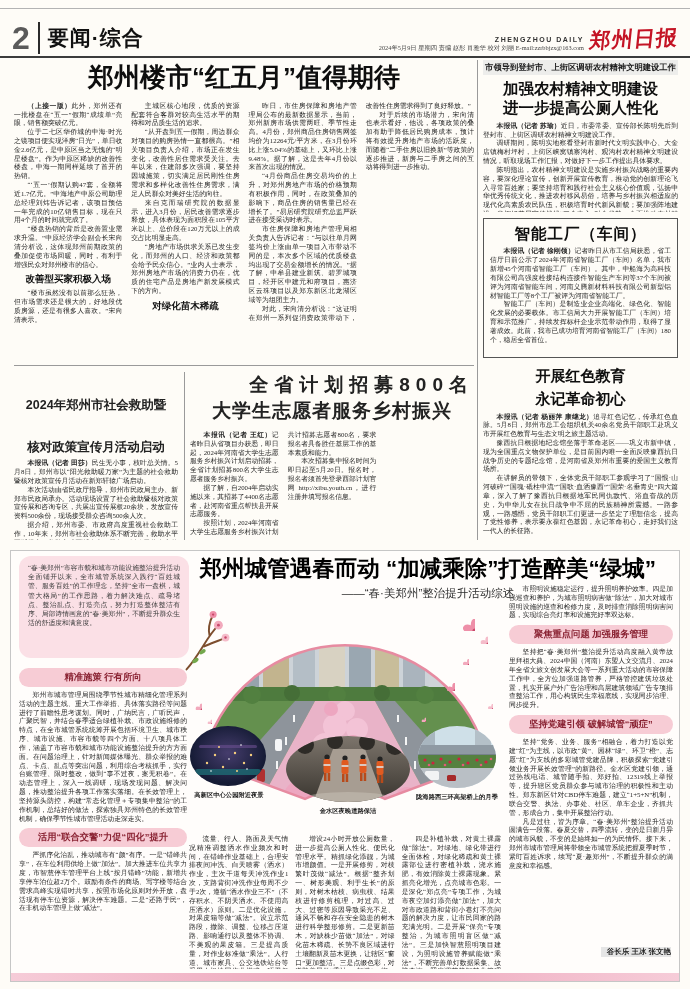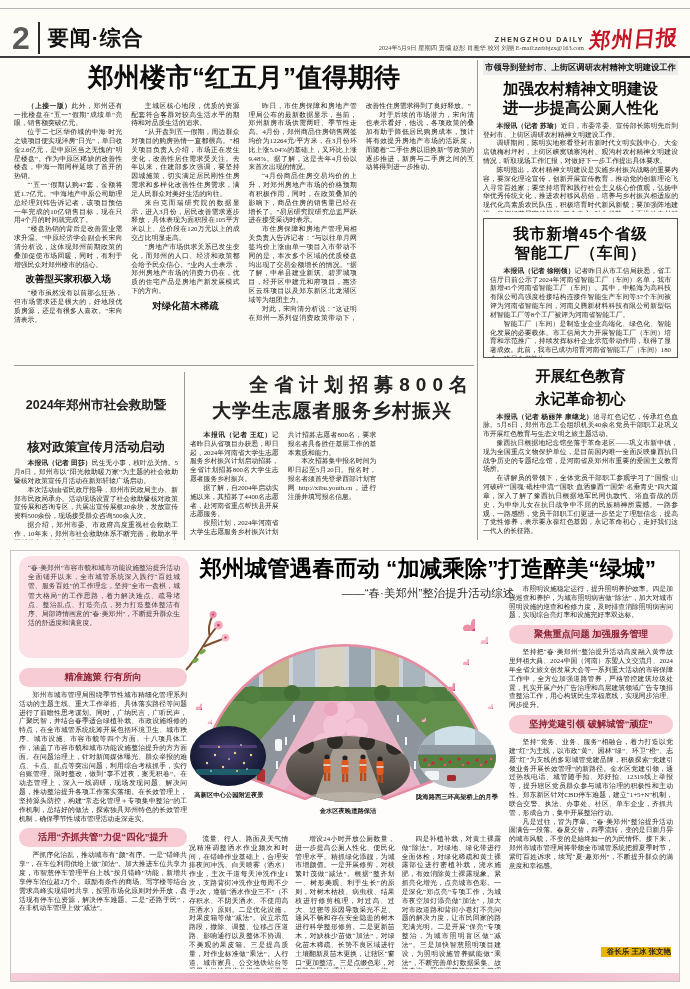--- a/index.html
+++ b/index.html
@@ -55,21 +55,21 @@
   
   .feature { position:absolute; left:10px; top:550px; width:670px; height:432px; border:1px solid #c6c6c6; background:#fffdfb; overflow:hidden; }
   .f-strip { position:absolute; left:0; bottom:0; width:670px; height:8px; background:linear-gradient(90deg,#f6ccd8,#eda4ba,#f6ccd8); }
   .f-intro { position:absolute; left:8px; top:5px; width:170px; height:102px; background:#fbe0e6; border-radius:12px; padding:7px 9px; font-size:6.8px; line-height:1.35; text-align:justify; color:#3a3a3a; overflow:hidden; }
   .f-head { position:absolute; left:178px; top:5px; width:478px; text-align:center; }
   .f-head h1 { font-family:"Liberation Sans",sans-serif; font-weight:900; font-size:22.5px; color:#000000; line-height:1.15; }
   .f-sub-line { font-size:11.5px; color:#2e2e2e; margin-top:4px; font-family:"Liberation Sans",sans-serif; }
   .f-left { position:absolute; left:8px; top:112px; width:168px; height:306px; overflow:hidden; }
   .f-right { position:absolute; left:498px; top:34px; width:164px; height:384px; overflow:hidden; }
   .pill { background:#f7ccd5; color:#8a2333; font-family:"Liberation Sans",sans-serif; font-weight:700; font-size:9.3px; text-align:center; border-radius:11px; padding:3px 4px; margin:5px 0 4px; }
-  .f-byline { position:absolute; right:2px; bottom:12px; font-family:"Liberation Sans",sans-serif; font-weight:700; font-size:7.5px; background:#eab308; padding-left:6px; }
+  .f-byline { position:absolute; right:2px; bottom:12px; font-family:"Liberation Sans",sans-serif; font-weight:700; font-size:7.5px; background:#e5e5e5; padding-left:6px; }
   
   .f-mid { position:absolute; left:178px; top:62px; width:312px; height:356px; }
   .collage { position:relative; width:312px; height:216px; }
   .fan { position:absolute; left:8px; top:-2px; width:296px; height:200px; }
   .oval { position:absolute; }
   .cap { position:absolute; font-family:"Liberation Sans",sans-serif; font-weight:700; font-size:6.3px; text-align:center; color:#1c1c1c; }
   .f-mid-cols { position:absolute; left:0; top:222px; width:312px; height:134px; display:flex; gap:7px; }
   .mcol { flex:1; overflow:hidden; }
   .mcol p { font-size:6.8px; }
   .bl { position:absolute; }
@@ -145,21 +145,20 @@
   <div class="right-col body-txt">
     <div class="civility">
       <div class="kicker">市领导到登封市、上街区调研农村精神文明建设工作</div>
       <h2 style="margin-bottom:0">加强农村精神文明建设</h2>
       <h2 style="margin-top:0">进一步提高公厕人性化</h2>
       <p><b>本报讯（记者 苏瑜）</b><span>近日，市委常委、宣传部长陈明先后到登封市、上街区调研农村精神文明建设工作。</span></p>
       <p>调研期间，陈明实地察看登封市新时代文明实践中心、大金店镇梅村坪村，上街区峡窝镇寨沟村、观沟村农村精神文明建设情况，听取现场工作汇报，对做好下一步工作提出具体要求。</p>
       <p>陈明指出，农村精神文明建设是实施乡村振兴战略的重要内容，要深化理论宣传，创新开展宣传教育，推动党的创新理论飞入寻常百姓家；要坚持培育和践行社会主义核心价值观，弘扬中华优秀传统文化，推进农村移风易俗，培养与乡村振兴相适应的现代化高素质农民队伍，积极培育时代新风新貌；要加强阵地建设，发挥好基层宣传战线“三个中心”融合优势，全面推动农村精神文明建设工作再上新台阶。</p>
     </div>
     <div class="factory">
-      <h2 style="margin-bottom:0">我市新增45个省级</h2>
       <h2 style="margin-top:0">智能工厂（车间）</h2>
       <p><b>本报讯（记者 徐刚领）</b><span>记者昨日从市工信局获悉，省工信厅日前公示了2024年河南省智能工厂（车间）名单，我市新增45个河南省智能工厂（车间）。其中，中船海为高科技有限公司高强度栓接结构连接件智能生产车间等37个车间被评为河南省智能车间，河南义腾新材料科技有限公司新型铝材智能工厂等8个工厂被评为河南省智能工厂。</span></p>
       <p>智能工厂（车间）是制造业企业高端化、绿色化、智能化发展的必要载体。市工信局大力开展智能工厂（车间）培育和示范推广，持续发挥标杆企业示范带动作用，取得了显著成效。此前，我市已成功培育河南省智能工厂（车间）180个，稳居全省首位。</p>
 
     </div>
     <div class="red">
       <h2 style="margin-bottom:0">开展红色教育</h2>
       <h2 style="margin-top:4px">永记革命初心</h2>
       <p><b>本报讯（记者 杨丽萍 康继龙）</b><span>追寻红色记忆，传承红色血脉。5月8日，郑州市总工会组织机关40余名党员干部职工赴巩义市开展红色教育与生态文明之旅主题活动。</span></p>
       <p>豫西抗日根据地纪念馆坐落于革命老区——巩义市新中镇，现为全国重点文物保护单位，是目前国内唯一全面反映豫西抗日战争历史的专题纪念馆，是河南省及郑州市重要的爱国主义教育场所。</p>
@@ -170,21 +169,21 @@
   <div class="feature body-txt">
     <div class="f-intro">“春·美郑州”市容市貌和城市功能设施整治提升活动全面铺开以来，全市城管系统深入践行“百姓城管、服务百姓”的工作理念，坚持“全市一盘棋，城管大格局”的工作思路，着力解决难点、疏导堵点、整治乱点、打造亮点，努力打造整体整洁有序、局部诗情画意的“春·美郑州”，不断提升群众生活的舒适度和满意度。</div>
     <div class="f-head">
       <h1>郑州城管遇春而动 “加减乘除”打造醉美“绿城”</h1>
       <div class="f-sub-line">——“春·美郑州”整治提升活动综述</div>
     </div>
 
     <div class="f-left">
       <div class="pill">精准施策 行有所向</div>
       <p>郑州市城市管理局围绕季节性城市精细化管理系列活动的主题主线、重大工作举措、具体落实路径等问题进行了前瞻性思考谋划。同时，广纳民言，广听民声，广聚民智，并结合春季适合绿植补栽、市政设施维修的特点，在全市城管系统统筹开展包括环境卫生、城市秩序、城市设施、市容市貌等四个方面、十八项具体工作，涵盖了市容市貌和城市功能设施整治提升的方方面面。在问题治理上，针对新闻媒体曝光、群众举报的难点、卡点、乱点等突出问题，利用综合考核抓手，实行台账管理、限时整改，做到“事不过夜，案无积卷”。在动态管理上，深入一线调研，现场发现问题、解决问题，推动整治提升各项工作落实落细。在长效管理上，坚持源头防控，构建“常态化管理＋专项集中整治”的工作机制，总结好的做法，探索独具郑州特色的长效管理机制，确保季节性城市管理活动走深走实。</p>
-      <div class="pill">活用“齐抓共管”力促“四化”提升</div>
+      <div class="pill">活用“联合交警”力促“四化”提升</div>
       <p>严抓序化治乱，推动城市有“颜”有序。一是“错峰共享”，在车位利用供给上做“加法”。加大推进车位共享力度，市智慧停车管理平台上线“按月错峰”功能，新增共享停车泊位超2万个。鼓励有条件的商场、写字楼等结合需求高峰实现错时共享，按照市场化原则对外开放，盘活现有停车位资源，解决停车难题。二是“还路于民”，在非机动车管理上做“减法”。</p>
     </div>
 
     <div class="f-mid">
       <div class="collage">
         <svg style="position:absolute;width:0;height:0">
           <symbol id="bloom" viewBox="-12 -12 24 24">
             <g fill="currentColor">
               <ellipse cx="0" cy="-6.5" rx="4.2" ry="6"></ellipse>
               <ellipse cx="0" cy="-6.5" rx="4.2" ry="6" transform="rotate(72)"></ellipse>

